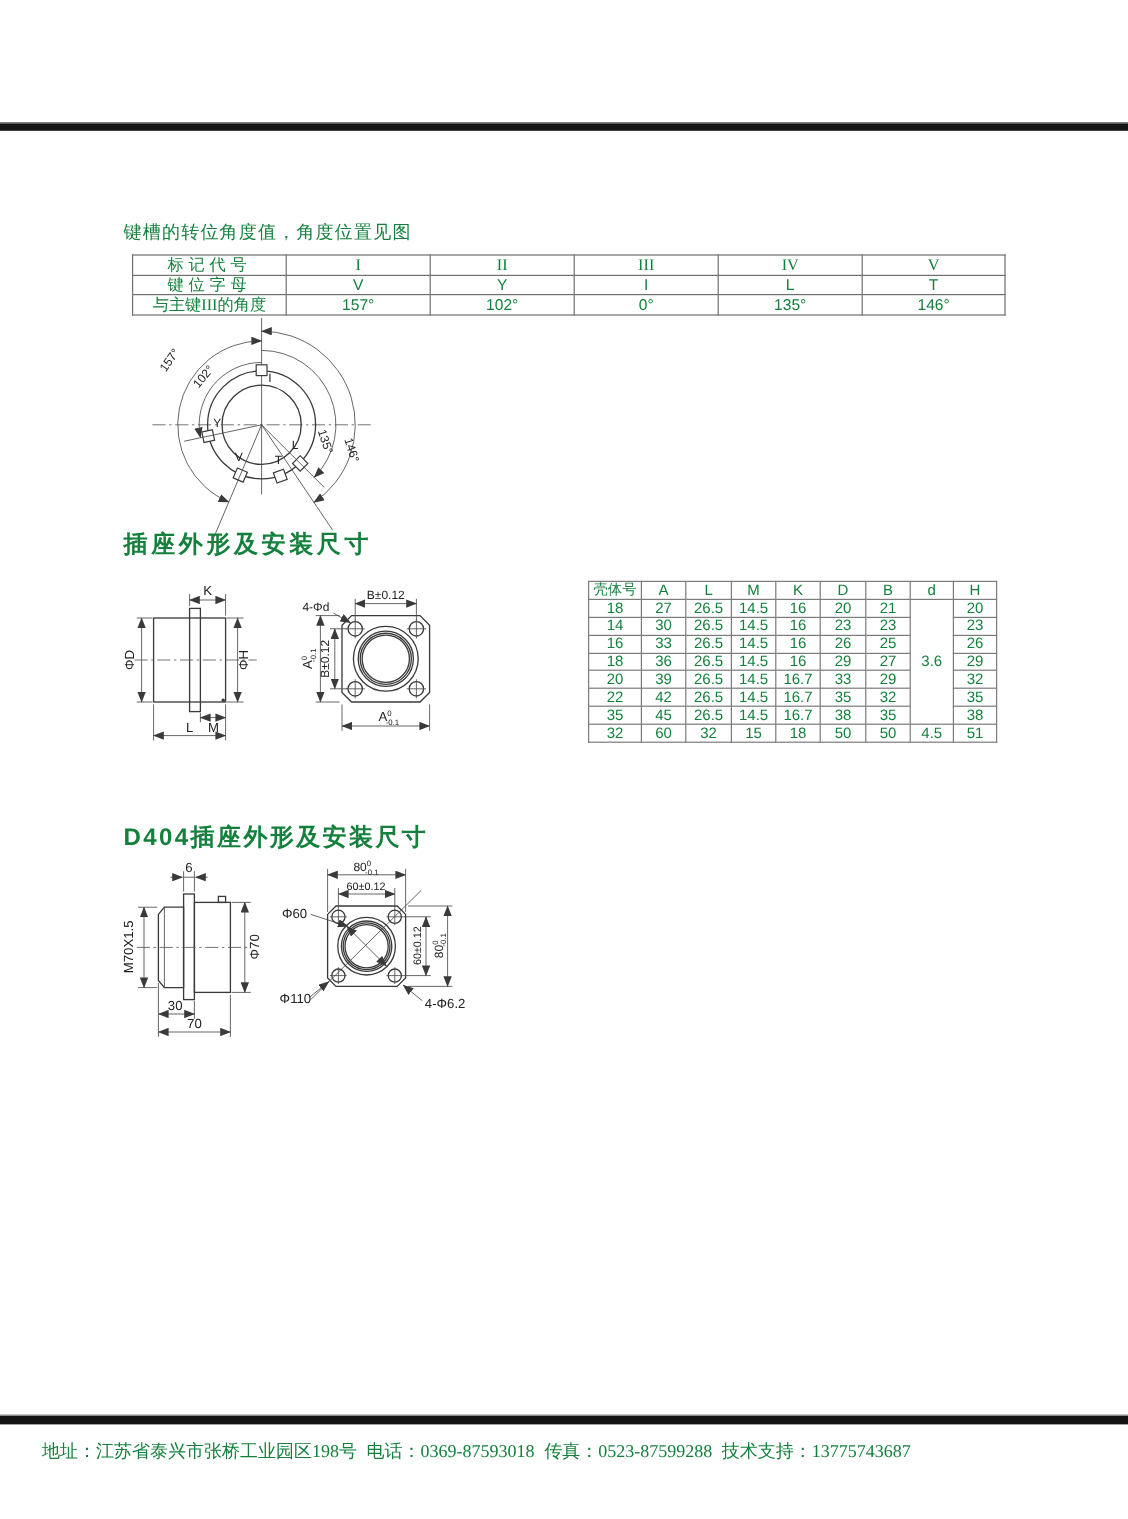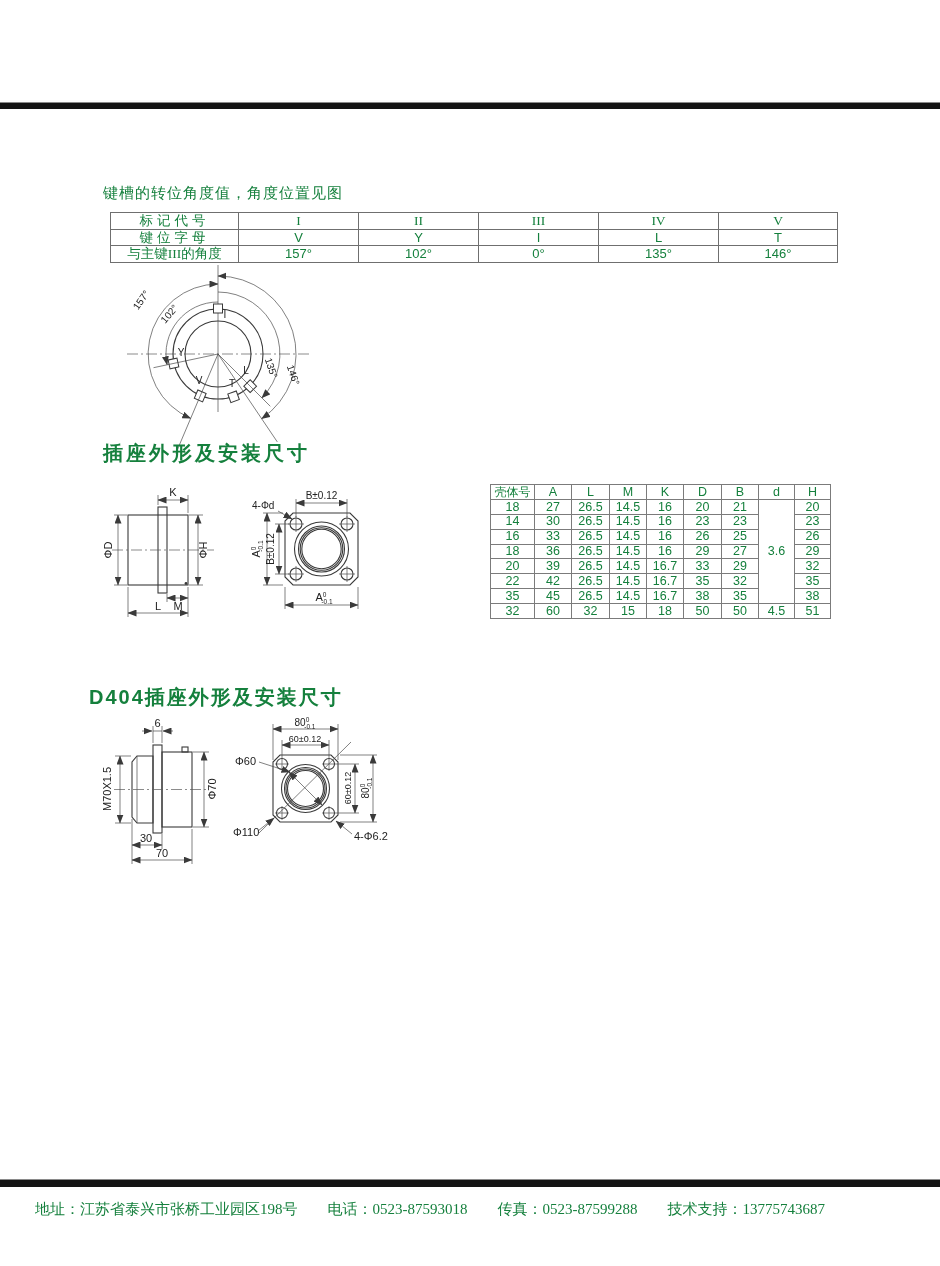--- a/index.html
+++ b/index.html
@@ -9,22 +9,22 @@
   .bar{left:0;width:940px;background:#141414;border-top:1px solid #8a8a8a;}
   .intro{font-size:15px;letter-spacing:1px;}
   .title{font-family:Liberation Sans, sans-serif;font-weight:bold;font-size:20px;letter-spacing:3px;}
   table{border-collapse:collapse;table-layout:fixed;padding-left:20px;}
   .t1{font-size:13.5px;}
   .t1 td{border:1px solid #6f6f6f;text-align:center;height:15.5px;padding:0;line-height:1;}
   .t1 .lbl{letter-spacing:4px;}
   .t1 .sans{font-family:"Liberation Sans",sans-serif;font-size:13px;letter-spacing:0;}
   .t2{font-family:"Liberation Sans",sans-serif;font-size:12.5px;}
   .t2 td{border:1px solid #7b7b7b;text-align:center;height:13.9px;padding:0;line-height:1;}
-  .t2 .cjk{font-family:Liberation Sans, sans-serif;font-size:12px;margin-top:22px;}
-  .footer-text{font-size:15px;display:flex;gap:30px;white-space:nowrap;}
+  .t2 .cjk{font-family:Liberation Mono, monospace;font-size:12px;margin-top:22px;}
+  .footer-text{font-size:15px;display:flex;gap:8px;white-space:nowrap;}
   svg{overflow:visible;}
   svg text{font-family:"Liberation Sans",sans-serif;fill:#222;font-size:11px;}
   svg .sm{font-size:10px;}
   svg .xs{font-size:6.5px;}
   .ln{stroke:#3a3a3a;fill:none;stroke-width:1.1;}
   .thin{stroke:#4a4a4a;fill:none;stroke-width:0.7;}
   .cl{stroke:#5a5a5a;fill:none;stroke-width:0.7;stroke-dasharray:11 3 2 3;}
 </style>
 </head>
 <body>
@@ -313,21 +313,21 @@
           <td>15</td>
           <td>18</td>
           <td>50</td>
           <td>50</td>
           <td>4.5</td>
           <td>51</td>
         </tr>
     </tbody>
   </table>
 
-  <div class="abs title" style="left:89px;top:684px;letter-spacing:2px;">D404插座外形及安装尺寸</div>
+  <div class="abs title" style="left:103px;top:684px;letter-spacing:2px;">D404插座外形及安装尺寸</div>
 
   <svg class="abs" style="left:100px;top:712px;" width="165" height="160" viewBox="0 0 165 160">
     <defs>
       <marker id="ga" markerWidth="9" markerHeight="7" refX="8.5" refY="3.5" orient="auto-start-reverse" markerUnits="userSpaceOnUse">
         <path d="M0,0L9,3.5L0,7Z" fill="#3a3a3a"></path>
       </marker>
     </defs>
     <g>
       <path class="ln" d="M37,44 L53,44 L53,111 L37,111 L32,105 L32,50 Z"></path>
       <line class="thin" x1="37" y1="44" x2="37" y2="111"></line>
@@ -412,18 +412,18 @@
     <text x="5" y="124">Φ110</text>
     <text x="126" y="128">4-Φ6.2</text>
     <text transform="rotate(-90 123 76)" x="123" y="76" text-anchor="middle" style="font-size:9px">60±0.12</text>
     <text transform="rotate(-90 141 76)" x="141" y="76" text-anchor="middle" class="sm"><tspan>80</tspan><tspan class="xs" dy="-4">0</tspan><tspan class="xs" dx="-5" dy="7">-0.1</tspan></text>
   </svg>
 
   <div class="abs bar" style="top:1179px;height:7px;"></div>
 
   <div class="abs footer-text" style="left:35px;top:1200px;">
     <span>地址：江苏省泰兴市张桥工业园区198号</span>
-    <span>电话：0523-87593018</span>
+    <span>电话：0369-87593018</span>
     <span>传真：0523-87599288</span>
     <span>技术支持：13775743687</span>
   </div>
 
 </div>
 
 </body></html>

